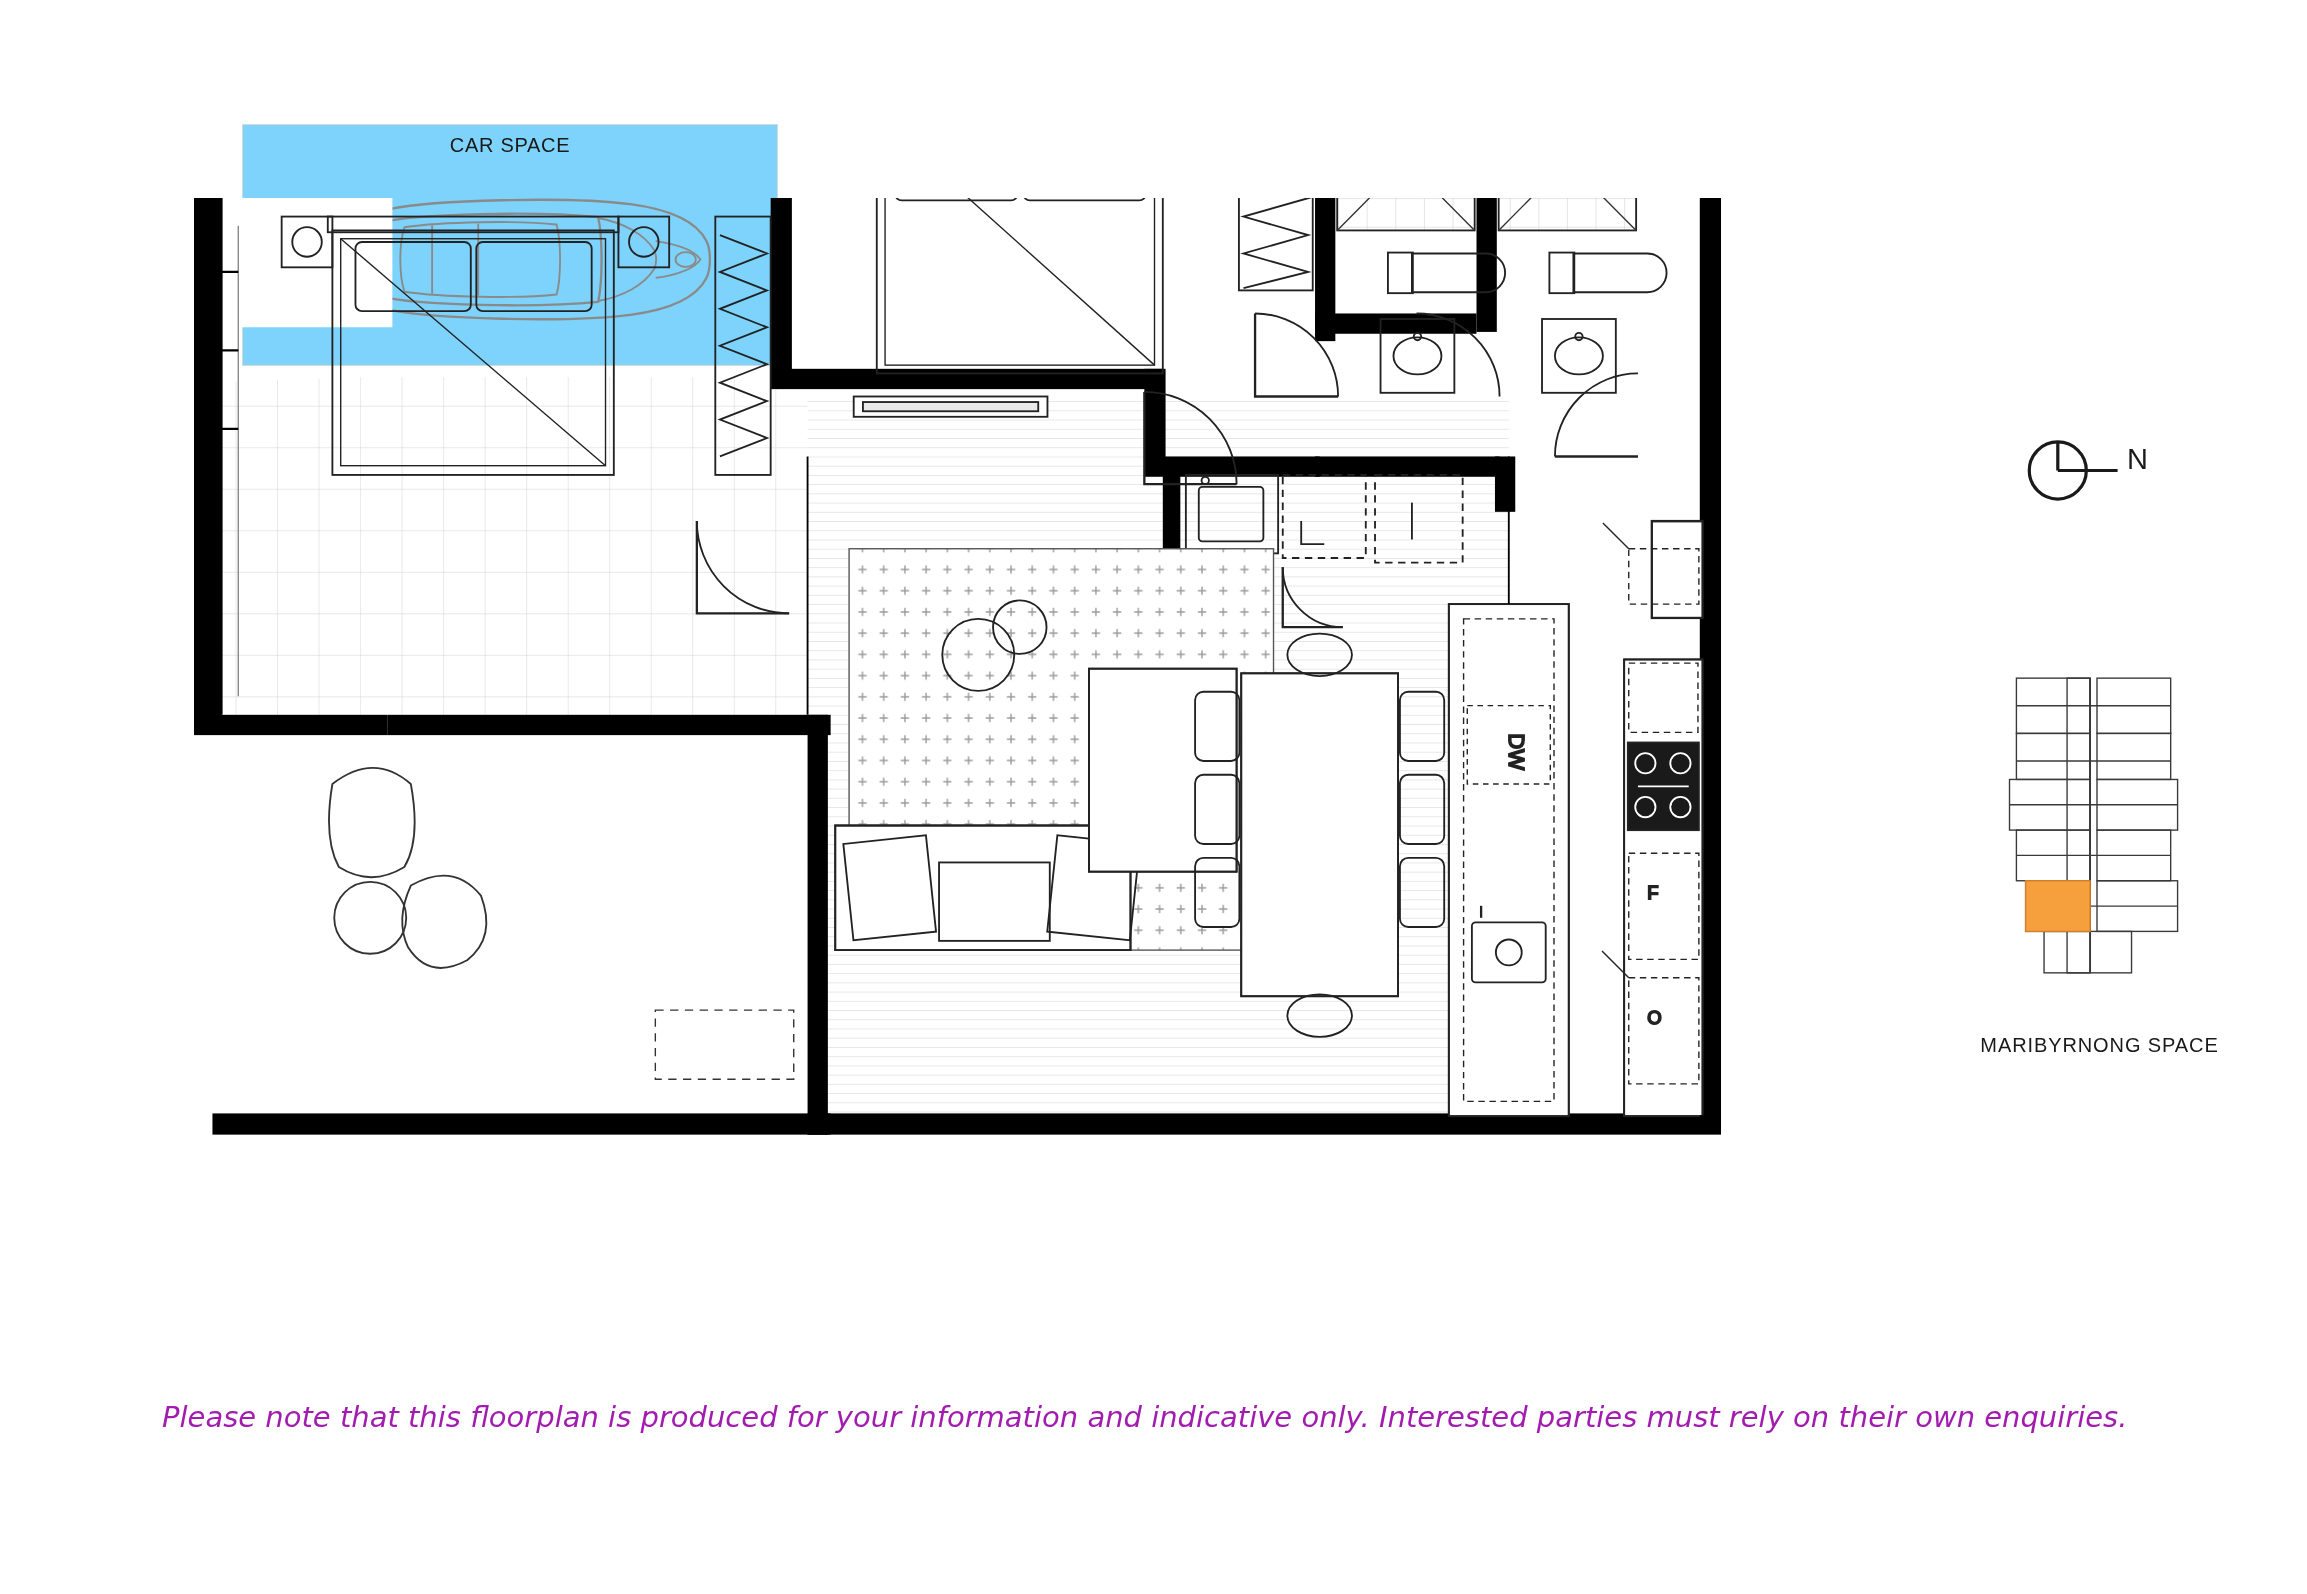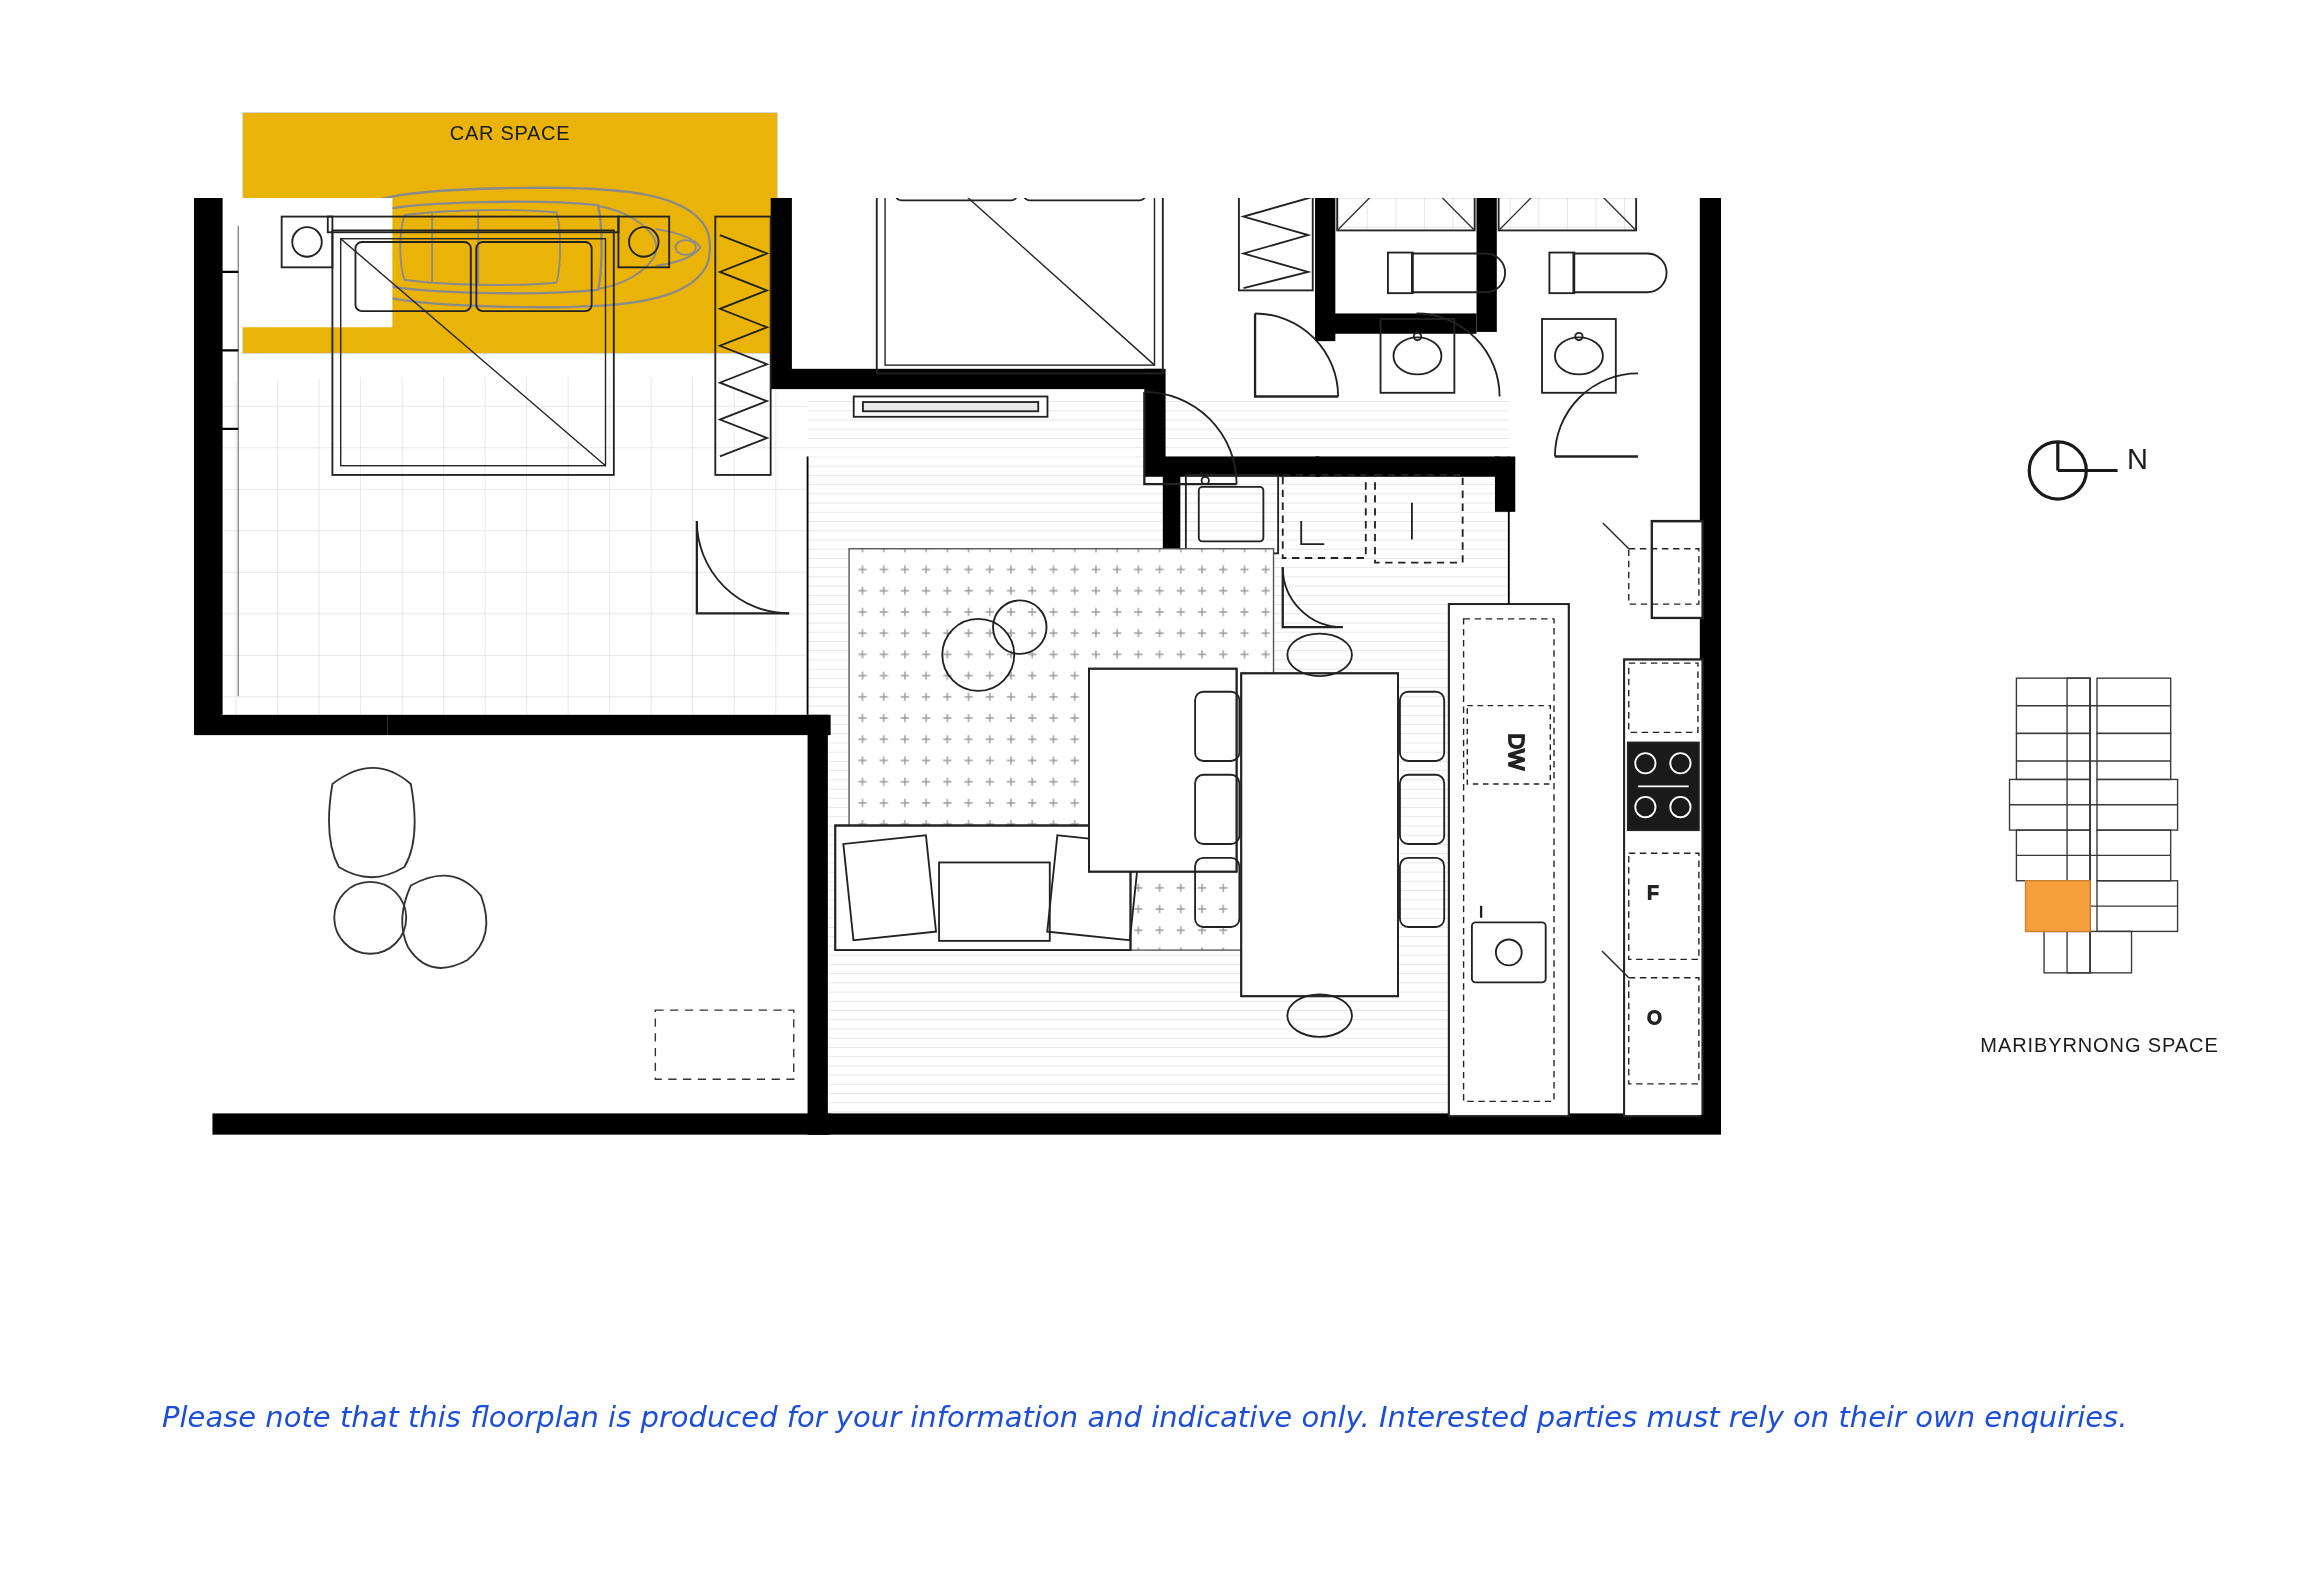--- a/index.html
+++ b/index.html
@@ -18,24 +18,24 @@
     position: absolute;
     left: 0; top: 0;
     width: 2392px;
     height: 1595px;
   }
 
   
   .carspace {
     position: absolute;
     left: 242px;
-    top: 112px;
+    top: 124px;
     width: 534px;
     height: 240px;
-    background: #eab308;
+    background: #7dd3fc;
     border: 1.4px solid #d8d8d8;
   }
   .carspace-label {
     position: absolute;
     top: 9.2px;
     left: 0;
     width: 100%;
     text-align: center;
     font-size: 20px;
     letter-spacing: 0.7px;
@@ -97,21 +97,21 @@
   
   .disclaimer {
     position: absolute;
     left: 162px;
     top: 1398px;
     width: 2122px;
     font-family: "DejaVu Sans", sans-serif;
     font-style: italic;
     font-size: 29px;
     line-height: 1.32;
-    color: #1d4ed8;
+    color: #a21caf;
   }
 </style>
 </head>
 <body>
 
 <div class="stage">
 
   <div class="carspace">
     <div class="carspace-label">CAR SPACE</div>
     <svg class="car-svg" viewBox="0 0 1000 400">

